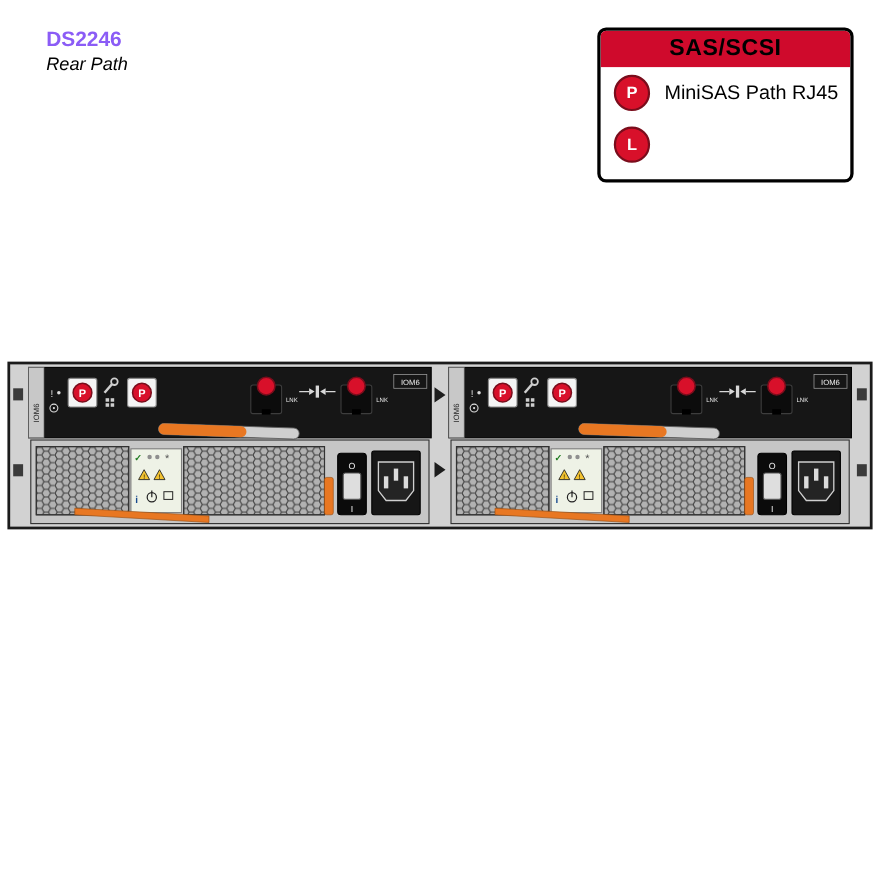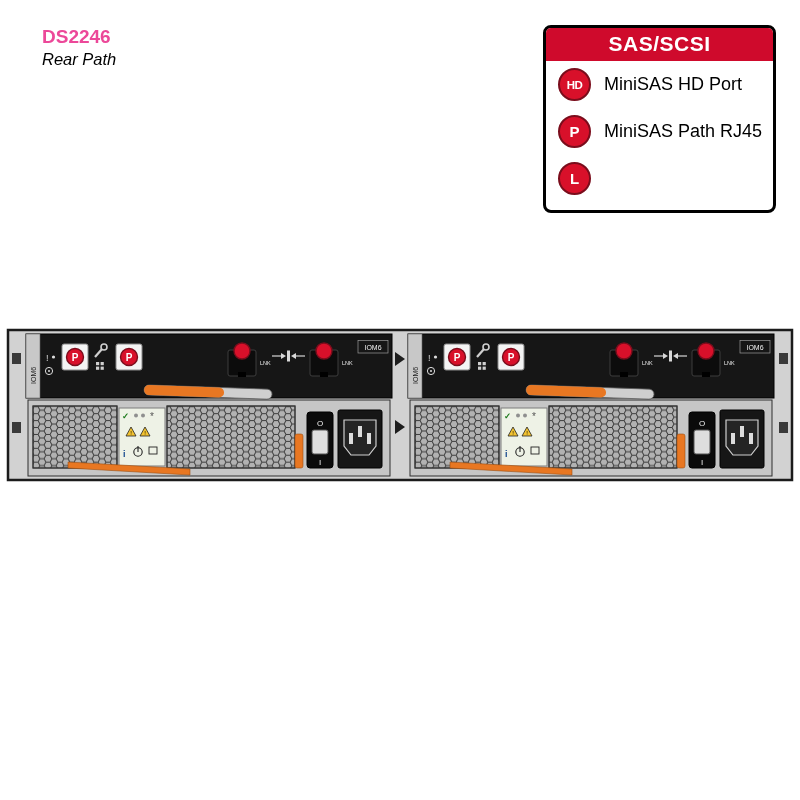--- a/index.html
+++ b/index.html
@@ -7,30 +7,30 @@
     --badge-fill:#d8102a;
     --badge-ring:#7a0d1c;
     --handle-orange:#e87722;
   }
   html,body{margin:0;padding:0;}
   body{
     width:800px;height:800px;position:relative;background:#ffffff;
     font-family:"Liberation Sans", sans-serif;overflow:hidden;
   }
   .title{position:absolute;left:42px;top:26px;}
-  .title .model{font-weight:bold;font-size:19px;color:#ec4899;}
+  .title .model{font-weight:bold;font-size:19px;color:#8b5cf6;}
   .title .view{font-style:italic;font-size:16.5px;color:#000;margin-top:2px;}
 
   .legend{
     position:absolute;left:543px;top:25px;width:227px;
     border:3px solid #000;border-radius:8px;background:#fff;
     overflow:hidden;padding-bottom:8px;
   }
   .legend-header{
-    background:var(--header-bg);color:#ffffff;font-weight:bold;font-size:21px;
+    background:var(--header-bg);color:#000000;font-weight:bold;font-size:21px;
     text-align:center;padding:4px 0 5px 0;letter-spacing:.5px;
   }
   .legend-row{display:flex;align-items:center;gap:13px;padding:7px 8px 7px 12px;}
   .badge{
     width:29px;height:29px;border-radius:50%;
     background:var(--badge-fill);border:2.5px solid var(--badge-ring);
     color:#fff;font-weight:bold;display:flex;align-items:center;justify-content:center;
     font-size:15px;flex:0 0 auto;
   }
   .badge.hd{font-size:11.5px;letter-spacing:-0.5px;}
@@ -42,24 +42,20 @@
 </head>
 <body>
 
 <div class="title">
   <div class="model">DS2246</div>
   <div class="view">Rear Path</div>
 </div>
 
 <div class="legend">
   <div class="legend-header">SAS/SCSI</div>
-  <div class="legend-row">
-    <div class="badge hd">HD</div>
-    <div class="legend-label">MiniSAS HD Port</div>
-  </div>
   <div class="legend-row">
     <div class="badge">P</div>
     <div class="legend-label">MiniSAS Path RJ45</div>
   </div>
   <div class="legend-row">
     <div class="badge">L</div>
   </div>
 </div>
 
 <svg id="enclosure" width="800" height="160" viewBox="0 0 800 160" xmlns="http://www.w3.org/2000/svg" xmlns:xlink="http://www.w3.org/1999/xlink">

